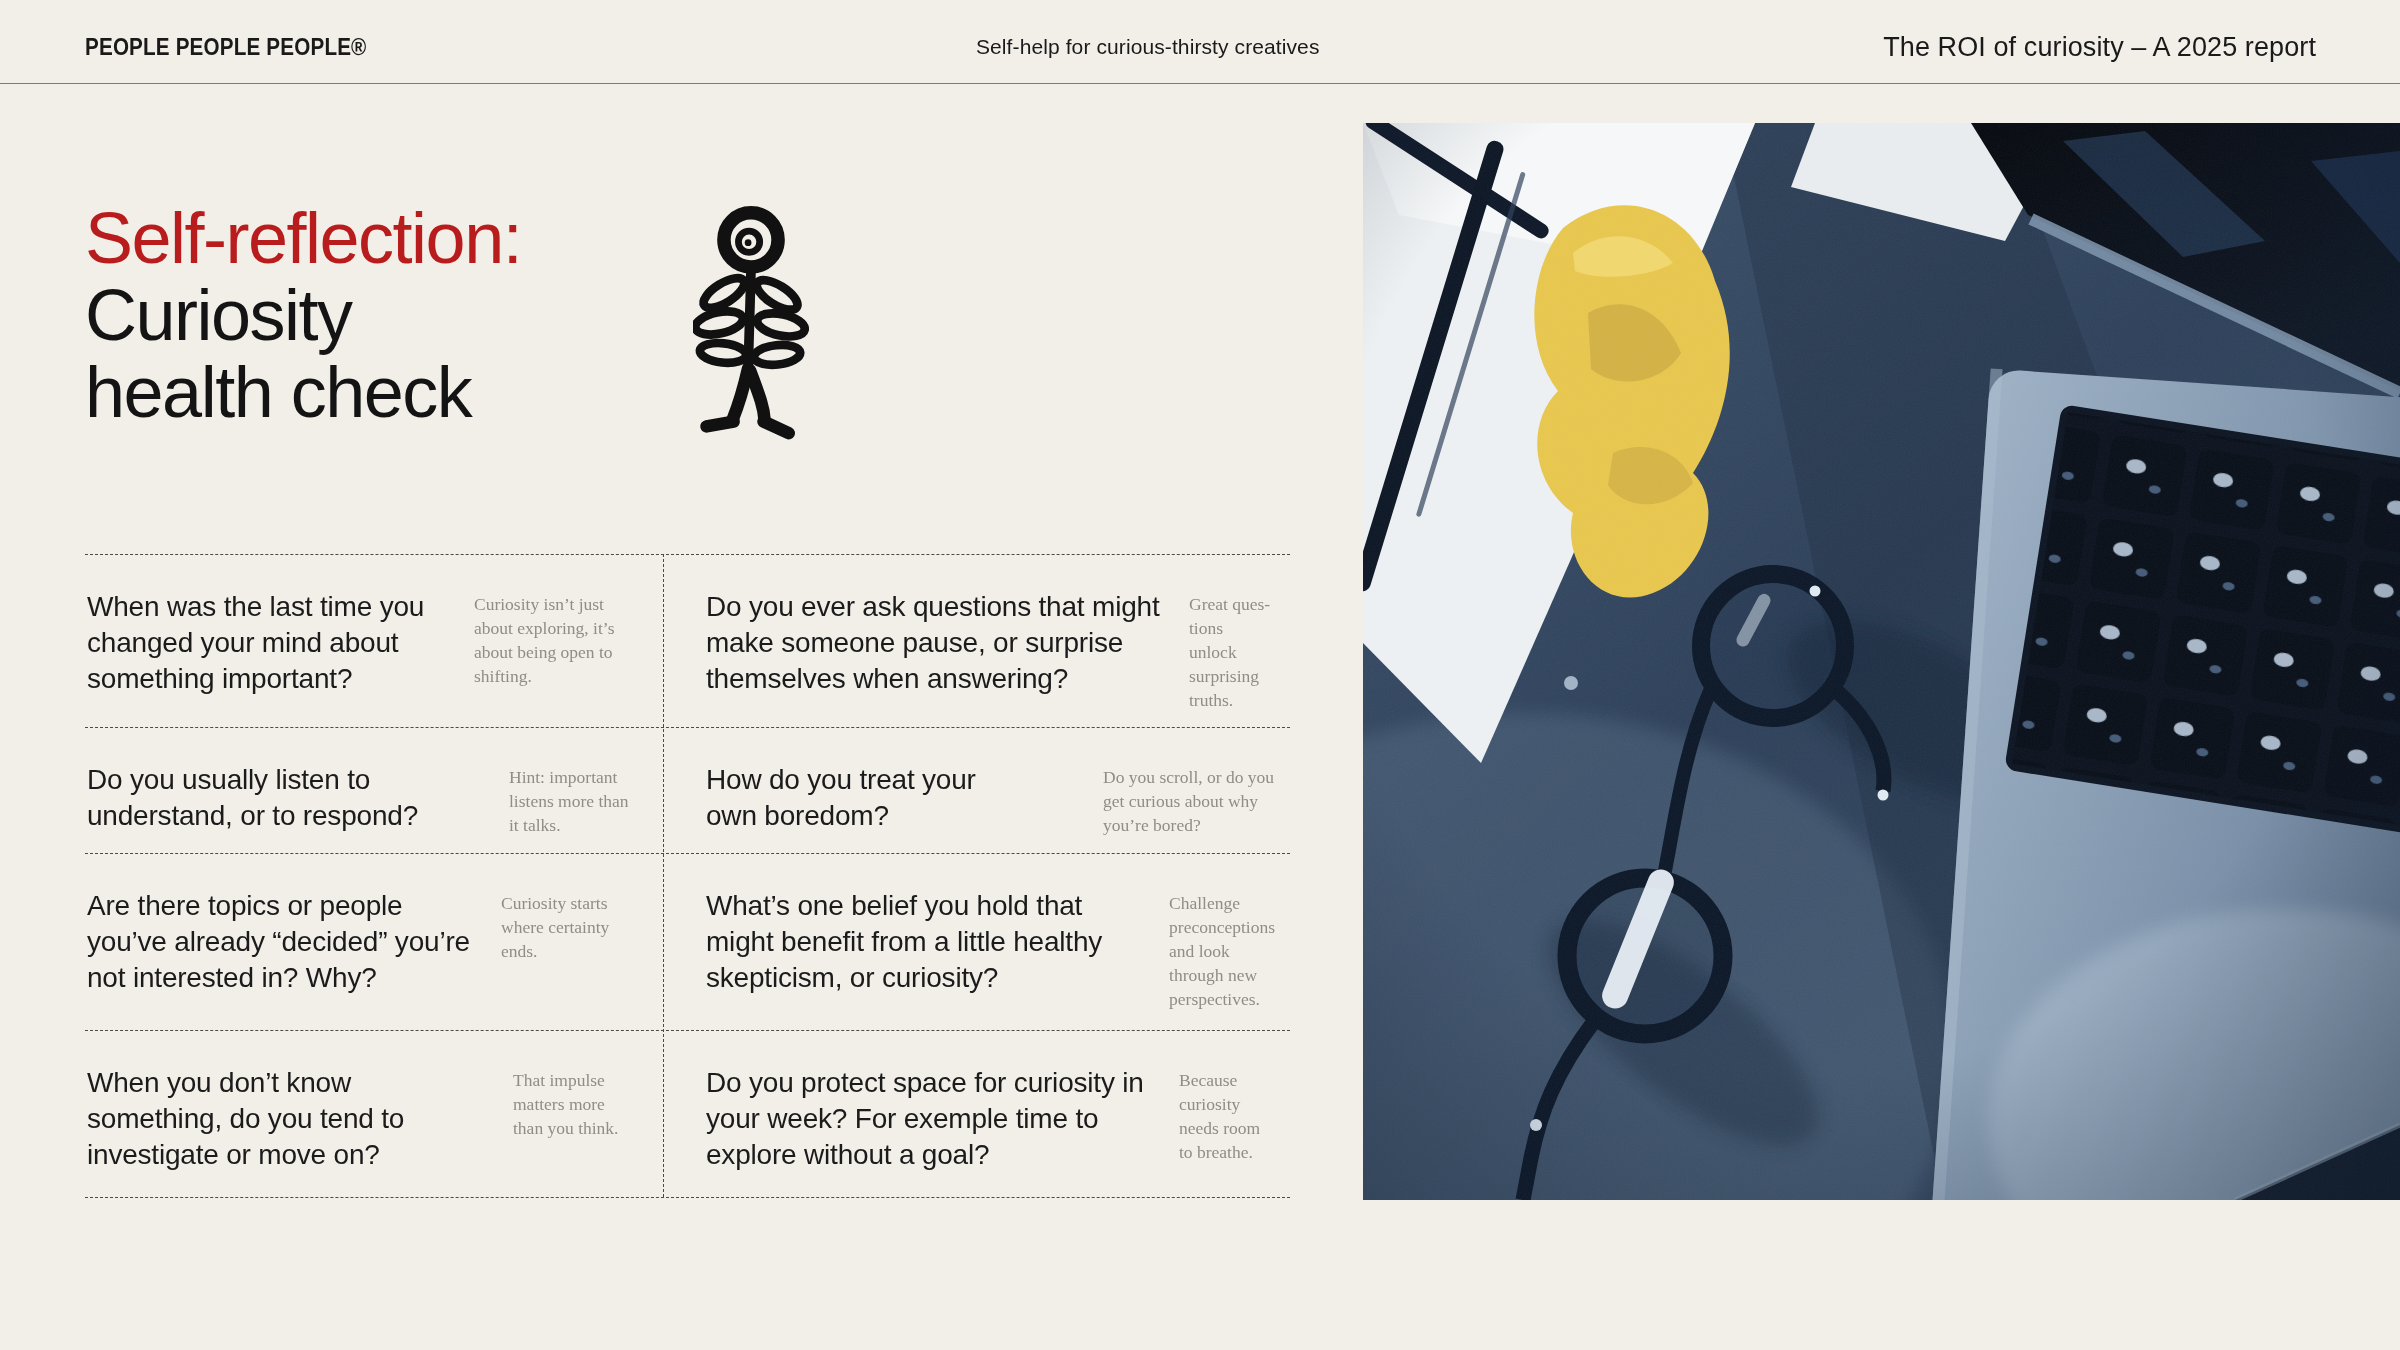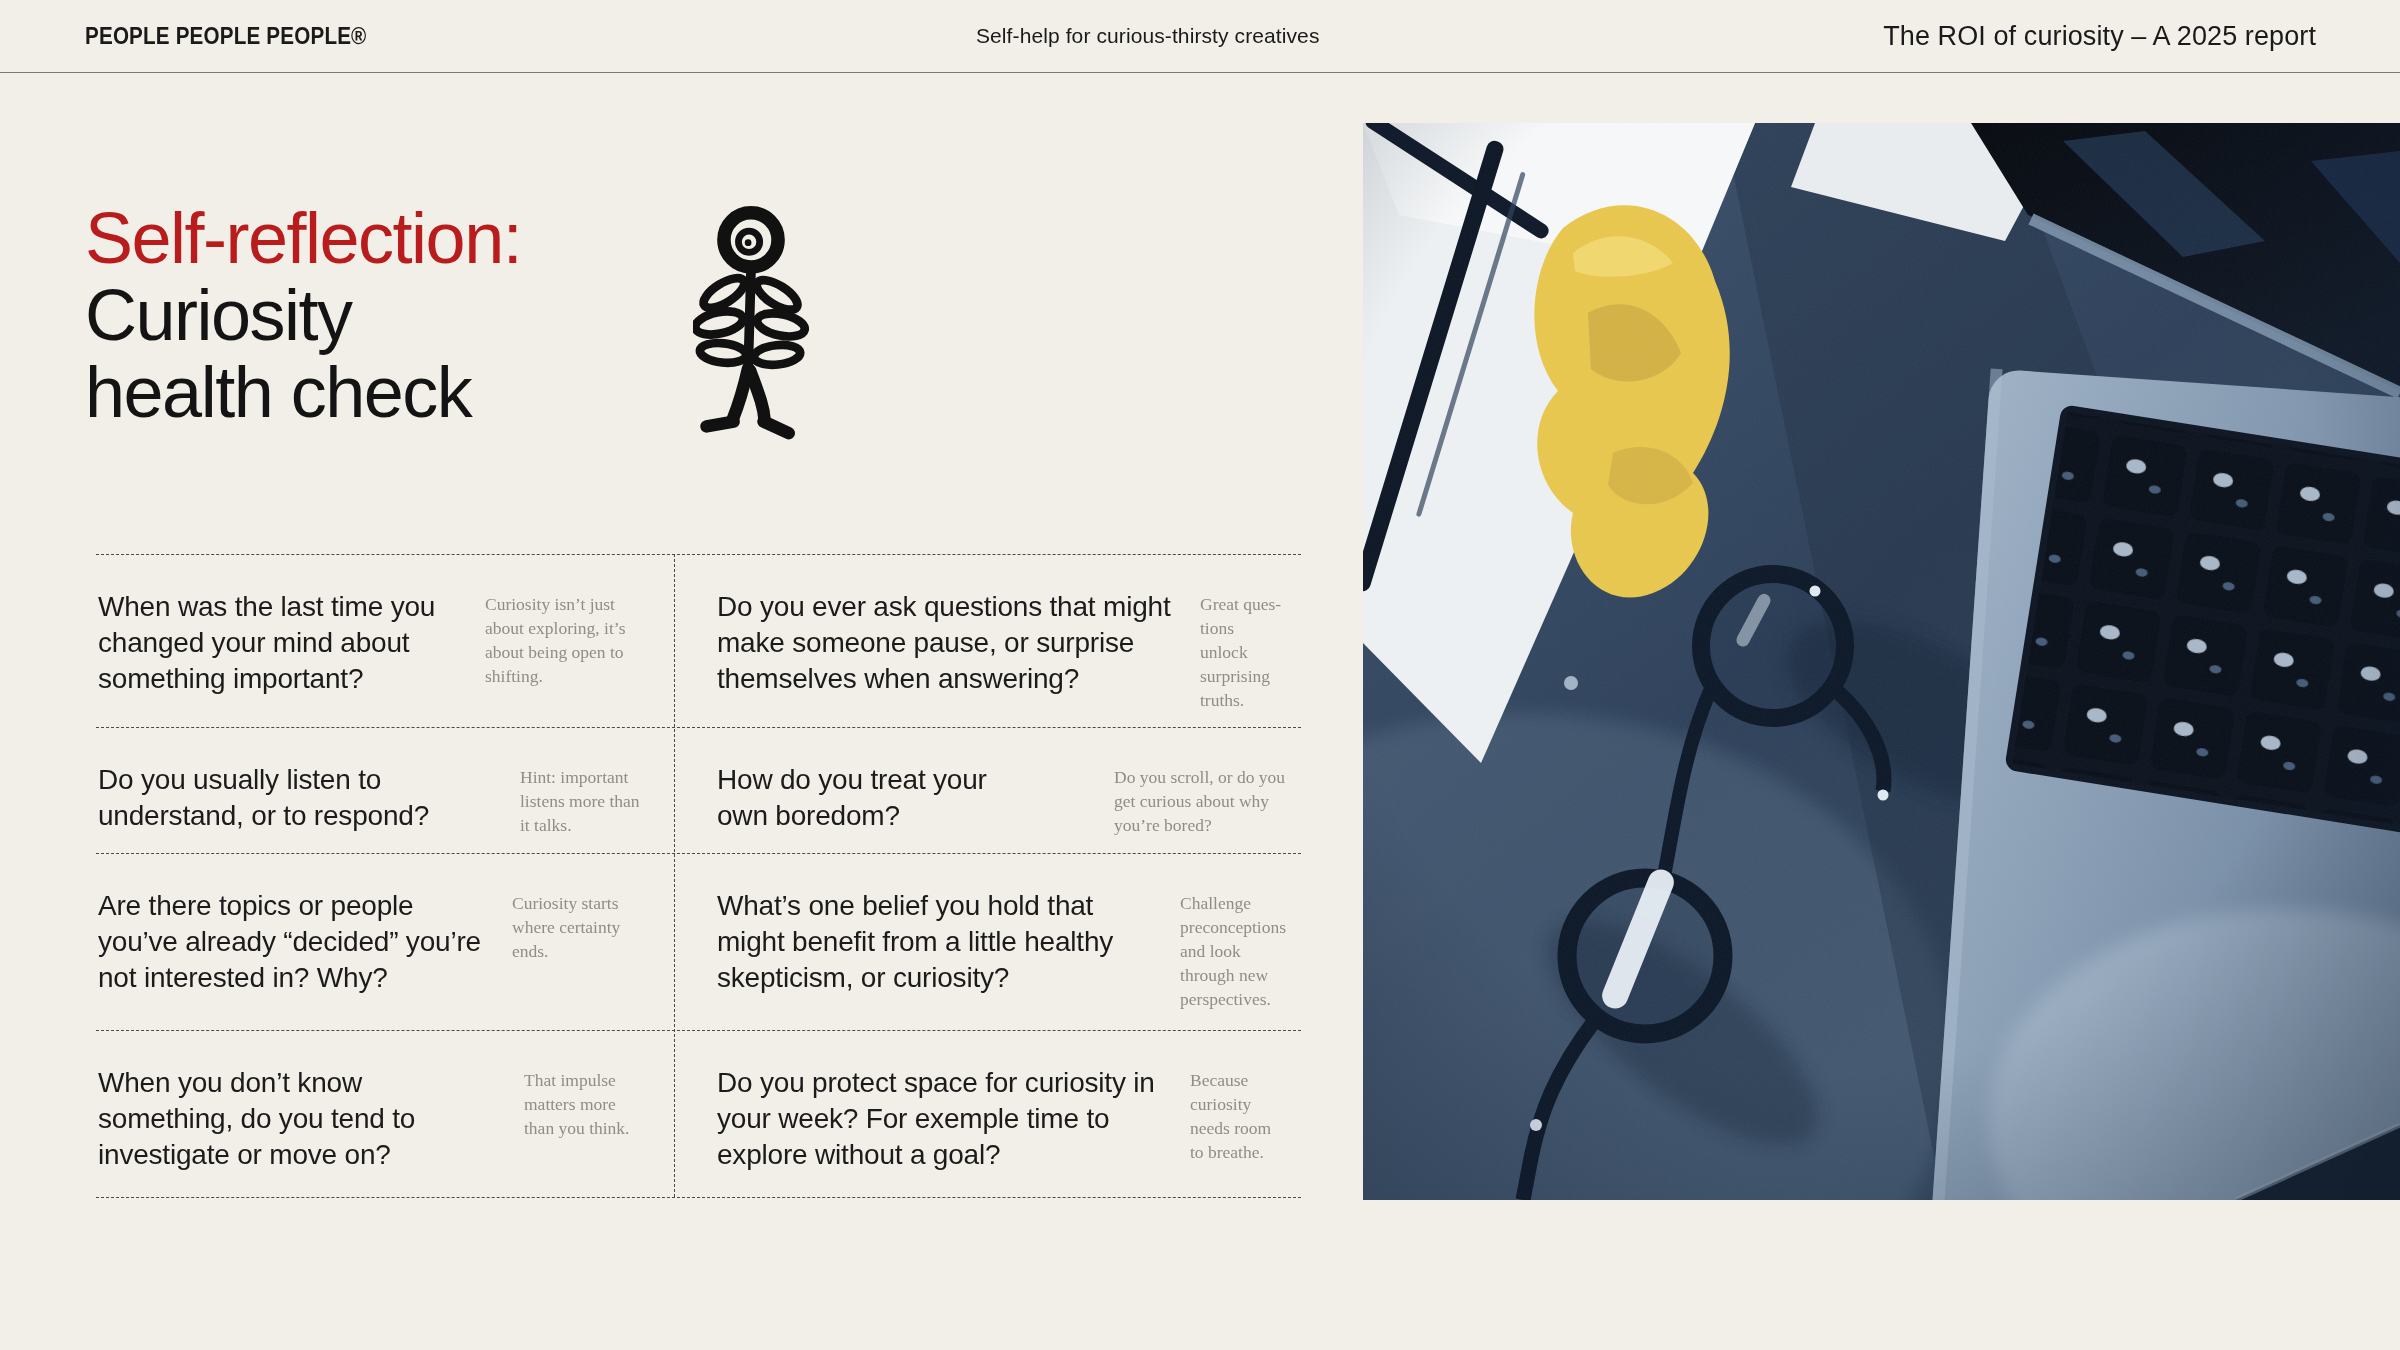--- a/index.html
+++ b/index.html
@@ -7,21 +7,21 @@
     width:2400px;height:1350px;overflow:hidden;
     background:#f2efe9;
     font-family:"Liberation Sans",sans-serif;
     color:#1a1a1a;
     position:relative;
   }
   .page{position:absolute;inset:0;width:2400px;height:1350px;}
 
   
   .header{
-    position:absolute;left:0;top:0;width:2400px;height:73px;
+    position:absolute;left:0;top:11px;width:2400px;height:73px;
     display:flex;align-items:center;
     border-bottom:1px solid rgba(25,25,25,.55);
     box-sizing:border-box;
     padding:0 84px 0 85px;
   }
   .header .logo{
     font-weight:800;font-size:24px;letter-spacing:.2px;
     transform:scaleX(.86);transform-origin:left center;
     white-space:nowrap;
   }
@@ -30,21 +30,21 @@
 
   
   .title{position:absolute;left:85px;top:200px;line-height:77px;font-size:72px;letter-spacing:-1.5px;}
   .title .t-gray{color:#b91c1c;}
   .title .t-black{color:#141414;}
 
   .doodle{position:absolute;left:693px;top:194px;width:116px;height:256px;}
 
   
   .grid{
-    position:absolute;left:96px;top:554px;width:1205px;height:644px;
+    position:absolute;left:85px;top:554px;width:1205px;height:644px;
     border-bottom:1.6px dashed #4a4a46;box-sizing:border-box;
   }
   .grid .vline{
     position:absolute;left:578px;top:0;bottom:0;width:0;
     border-left:1.6px dashed #4a4a46;
   }
   .row{display:flex;border-top:1.6px dashed #4a4a46;box-sizing:border-box;}
   .row.r1{height:173px;}
   .row.r2{height:126px;}
   .row.r3{height:177px;}

